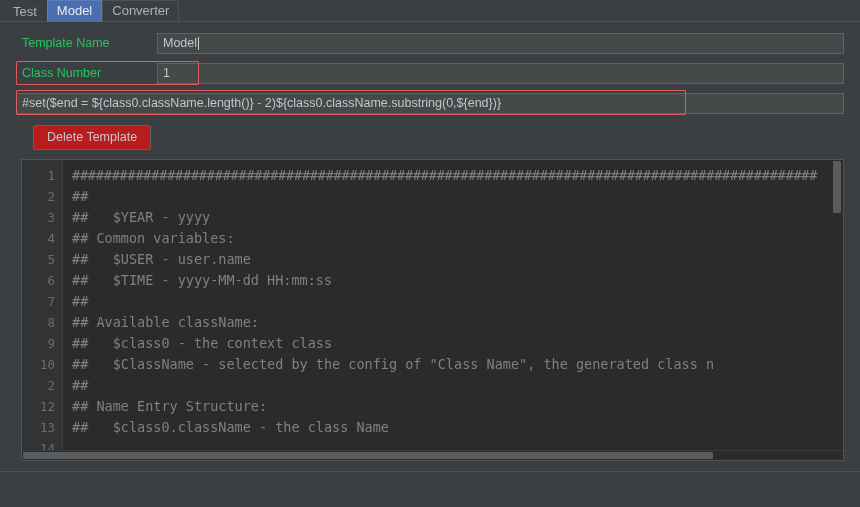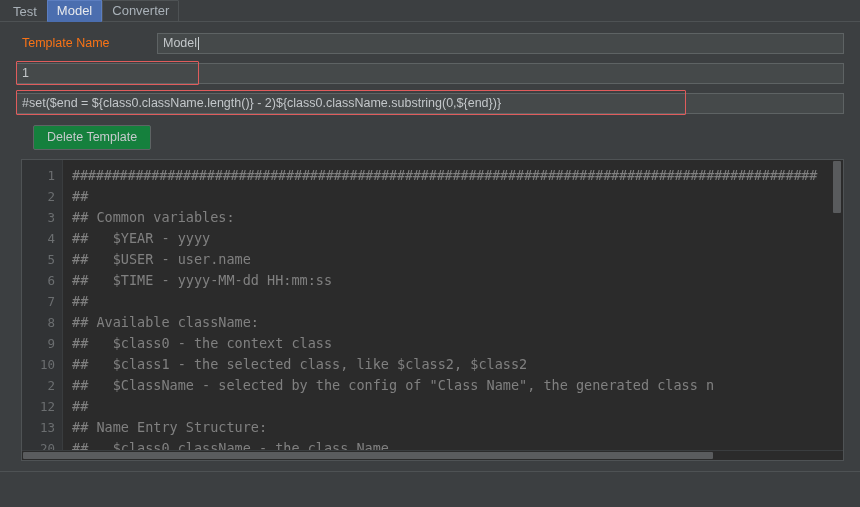--- a/index.html
+++ b/index.html
@@ -69,21 +69,21 @@
     display: flex;
     align-items: center;
     height: 22px;
     margin-bottom: 8px;
     position: relative;
   }
   .row .label {
     width: 141px;
     flex: 0 0 141px;
     font-size: 12.5px;
-    color: #f97316;
+    color: #22c55e;
     padding-left: 6px;
     box-sizing: border-box;
     white-space: nowrap;
   }
   .field {
     flex: 1 1 auto;
     height: 21px;
     background: #45494a;
     border: 1px solid #5e6364;
     box-sizing: border-box;
@@ -128,21 +128,21 @@
 
   
   .btnrow {
     padding: 3px 0 0 33px;
   }
   .btn {
     display: inline-block;
     height: 23px;
     line-height: 23px;
     padding: 0 13px;
-    background: #15803d;
+    background: #b91c1c;
     border: 1px solid #5e6364;
     border-radius: 2px;
     color: #c6cacd;
     font-size: 12.5px;
     cursor: default;
     white-space: nowrap;
   }
 
   
   .editor-wrap {
@@ -260,20 +260,21 @@
 
   <div class="row">
     <div class="label">Template Name</div>
     <div class="field">
         <span>Model</span>
         <span class="caret"></span>
       </div>
   </div>
 
   <div class="row">
+    <div class="label">Class Number</div>
     <div class="field">
       <span>1</span>
     </div>
   </div>
 
   <div class="row">
     <div class="field">
       <span>#set($end = ${class0.className.length()} - 2)${class0.className.substring(0,${end})}</span>
     </div>
   </div>
@@ -295,33 +296,32 @@
       <div>4</div>
       <div>5</div>
       <div>6</div>
       <div>7</div>
       <div>8</div>
       <div>9</div>
       <div>10</div>
       <div>2</div>
       <div>12</div>
       <div>13</div>
-      <div>20</div>
+      <div>14</div>
     </div>
     <div class="code">
       <div class="long">##############################################################################################</div>
       <div>##</div>
+      <div>##   $YEAR - yyyy</div>
       <div>## Common variables:</div>
-      <div>##   $YEAR - yyyy</div>
       <div>##   $USER - user.name</div>
       <div>##   $TIME - yyyy-MM-dd HH:mm:ss</div>
       <div>##</div>
       <div>## Available className:</div>
       <div>##   $class0 - the context class</div>
-      <div>##   $class1 - the selected class, like $class2, $class2</div>
       <div>##   $ClassName - selected by the config of "Class Name", the generated class n</div>
       <div>##</div>
       <div>## Name Entry Structure:</div>
       <div>##   $class0.className - the class Name</div>
     </div>
   </div>
   <div class="vscroll">
     <div class="thumb"></div>
   </div>
   <div class="hscroll">

